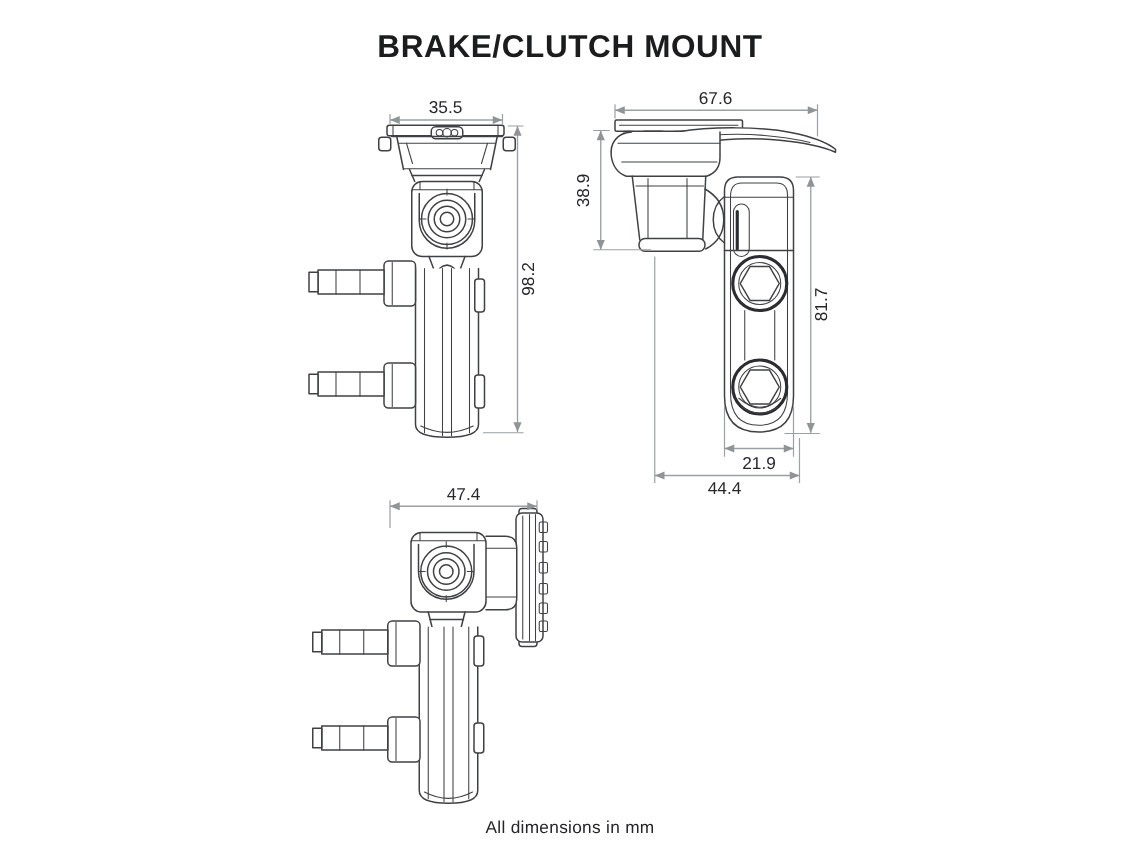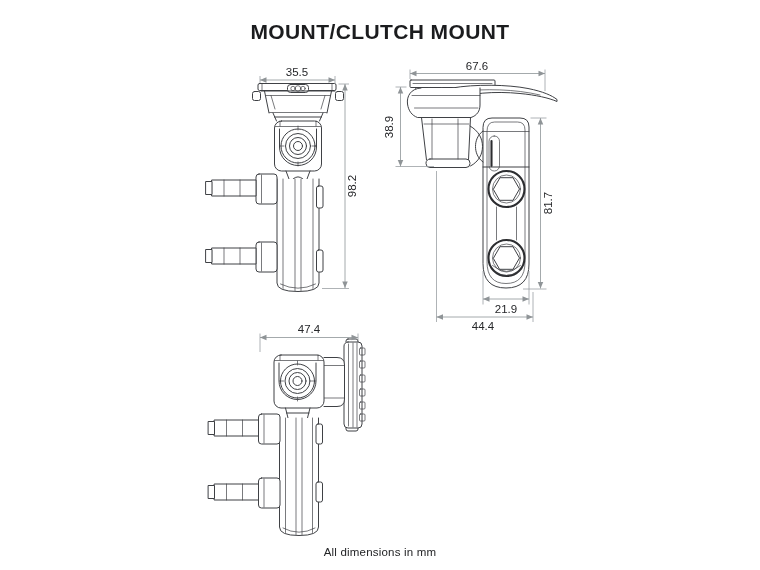--- a/index.html
+++ b/index.html
@@ -16,21 +16,21 @@
   .pk {fill:none;stroke:#2c2d30;stroke-width:2.1;stroke-linecap:round;stroke-linejoin:round;}
   .ext{fill:none;stroke:#9aa0a3;stroke-width:.8;}
   .dln{fill:none;stroke:#9aa0a3;stroke-width:.9;}
   .dim{font:500 11.5px "Liberation Sans", sans-serif;fill:#26272a;}
 </style>
 </head>
 <body>
 
 <div class="page">
 
-  <div class="title">MOUNT/CLUTCH MOUNT</div>
+  <div class="title">BRAKE/CLUTCH MOUNT</div>
 
   <svg width="760" height="570" viewBox="0 0 760 570">
     <defs>
       <marker id="ah" viewBox="0 0 10 10" refX="9.5" refY="5" markerWidth="8" markerHeight="8" orient="auto-start-reverse">
         <path d="M0.5 1.2 L9.5 5 L0.5 8.8 Z" fill="#8f9497"></path>
       </marker>
     </defs>
 
     <g>
       <g>

